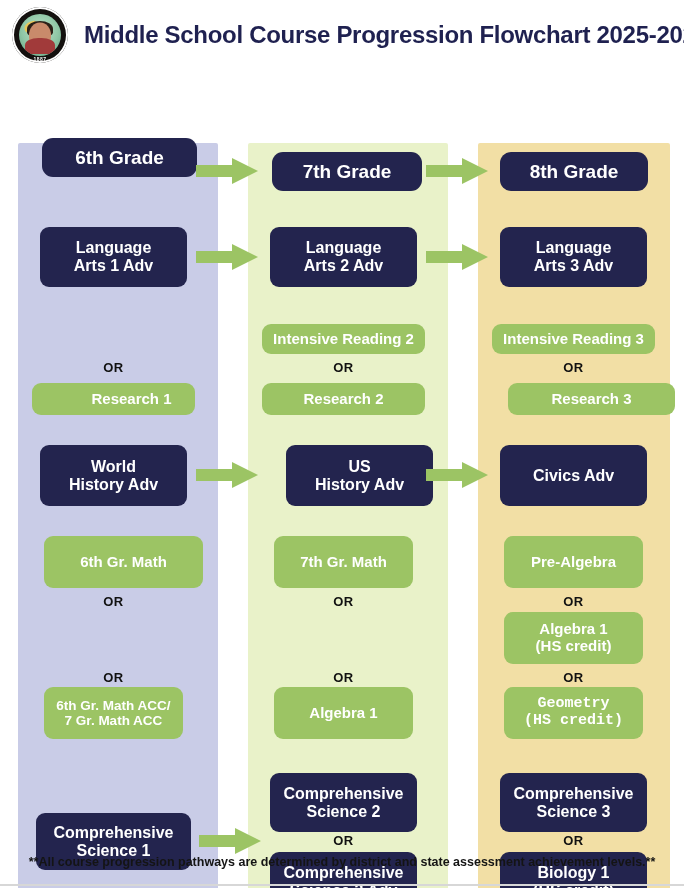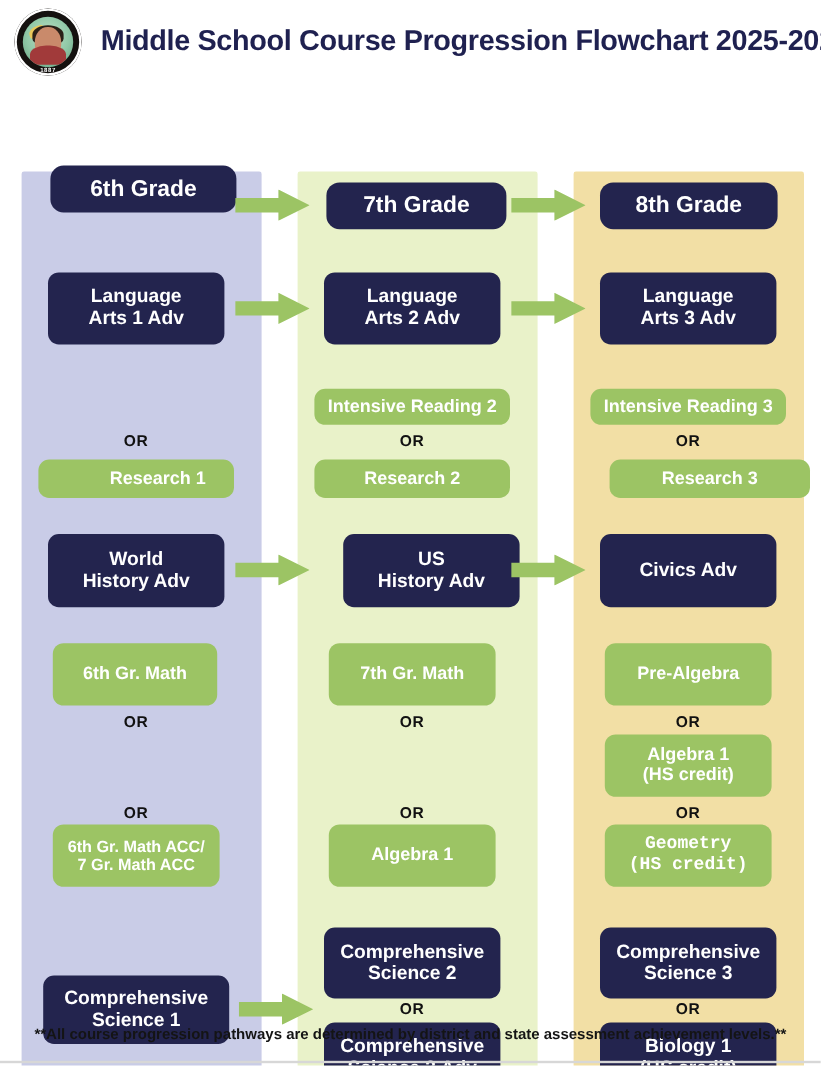--- a/index.html
+++ b/index.html
@@ -254,21 +254,21 @@
     <svg viewBox="0 0 62 26" preserveAspectRatio="none">
         <path d="M0 7 H36 V0 L62 13 L36 26 V19 H0 Z" fill="#9cc464"></path>
       </svg>
   </div>
   <div class="arrow" style="left:426px; top:392px; width:62px;">
     <svg viewBox="0 0 62 26" preserveAspectRatio="none">
         <path d="M0 7 H36 V0 L62 13 L36 26 V19 H0 Z" fill="#9cc464"></path>
       </svg>
   </div>
 
-  <div class="node green med" style="left:44px;  top:466px; width:137px; height:52px;">6th Gr. Math</div>
+  <div class="node green med" style="left:44px;  top:466px; width:159px; height:52px;">6th Gr. Math</div>
   <div class="node green med" style="left:274px; top:466px; width:139px; height:52px;">7th Gr. Math</div>
   <div class="node green med" style="left:504px; top:466px; width:139px; height:52px;">Pre-Algebra</div>
 
   <div class="or-label" style="left:44px;  top:524px; width:139px;">OR</div>
   <div class="or-label" style="left:274px; top:524px; width:139px;">OR</div>
   <div class="or-label" style="left:504px; top:524px; width:139px;">OR</div>
 
   <div class="node green med" style="left:504px; top:542px; width:139px; height:52px;">Algebra 1
 (HS credit)</div>
 

